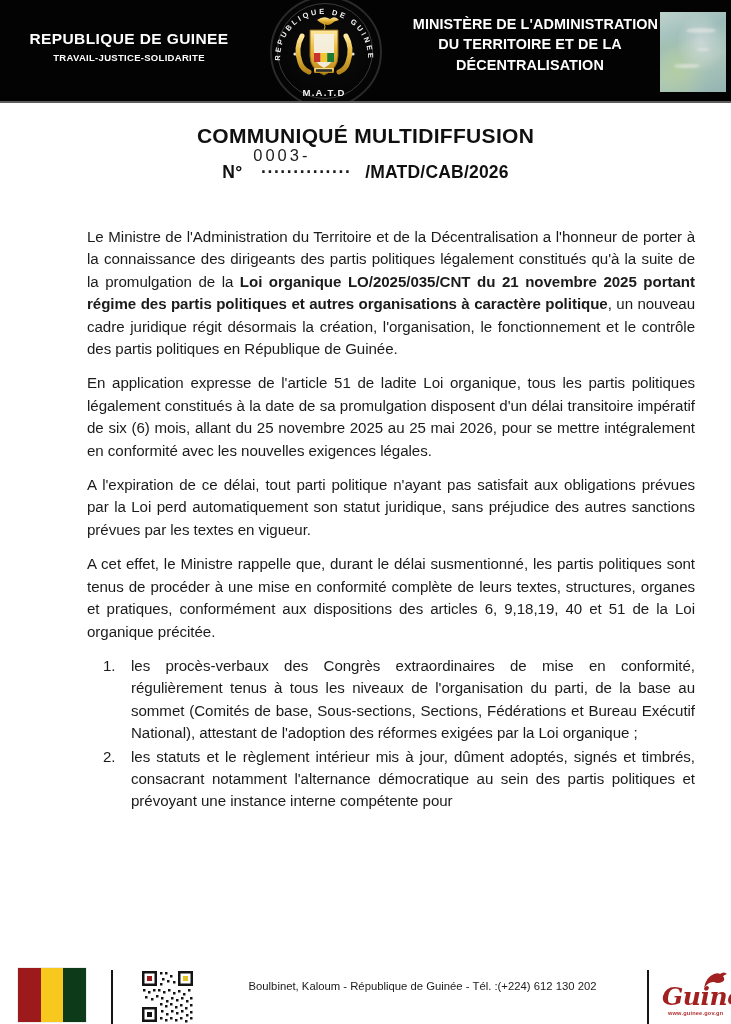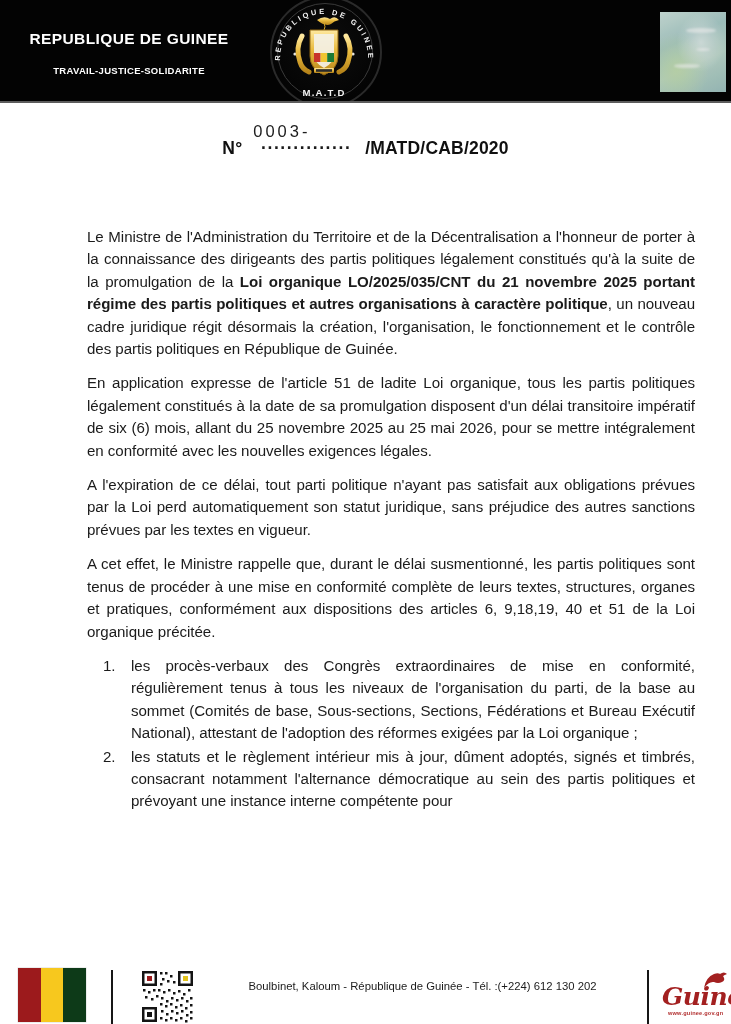--- a/index.html
+++ b/index.html
@@ -45,21 +45,21 @@
     font-size: 15.5px;
     font-weight: bold;
     letter-spacing: 0.4px;
     line-height: 1.1;
     white-space: nowrap;
   }
   .hdr-left .motto-line {
     font-size: 9.5px;
     font-weight: bold;
     letter-spacing: 0.3px;
-    margin-top: 18px;
+    margin-top: 5px;
     white-space: nowrap;
   }
 
   
   .seal {
     position: absolute;
     left: 258px;
     top: -4px;
     width: 132px;
     height: 110px;
@@ -326,35 +326,41 @@
       <path d="M56,38 h20 v20 q0,9 -10,14 q-10,-5 -10,-14z" fill="#f4f1e6" opacity="0.92"></path>
       <rect x="56" y="57" width="6.6" height="9" fill="#c8342c"></rect>
       <rect x="62.6" y="57" width="6.6" height="9" fill="#f0c530"></rect>
       <rect x="69.2" y="57" width="6.8" height="9" fill="#1b7a35"></rect>
       <rect x="56" y="72" width="20" height="5" rx="1" fill="url(#gold)"></rect>
       <rect x="58" y="73.2" width="16" height="2.6" fill="#2a2a2a"></rect>
       <text x="66" y="100" font-family="Liberation Sans, sans-serif" font-size="9.6" font-weight="bold" fill="#f2f2f2" text-anchor="middle" letter-spacing="1.2">M.A.T.D</text>
     </svg>
   </div>
 
+  <div class="hdr-right">
+    <span class="ml">MINISTÈRE DE L'ADMINISTRATION</span>
+    <span class="ml">DU TERRITOIRE ET DE LA</span>
+    <span class="ml">DÉCENTRALISATION</span>
+  </div>
 
   <div class="hdr-photo">
     <div class="streak" style="left:26px;top:16px;width:30px;height:5px;"></div>
     <div class="streak" style="left:14px;top:52px;width:26px;height:4px;"></div>
     <div class="streak" style="left:36px;top:36px;width:14px;height:3px;"></div>
   </div>
 </div>
 
 <div class="title-block">
+  <div class="doc-title">COMMUNIQUÉ MULTIDIFFUSION</div>
   <div class="doc-number">
     <span class="num-prefix">N°</span>
     <span class="num-blank">
       <span class="num-handwritten">0003-</span>
       <span class="num-dots">..............</span>
-    </span><span class="num-prefix">/MATD/CAB/2020</span>
+    </span><span class="num-prefix">/MATD/CAB/2026</span>
   </div>
 </div>
 
 <div class="body-wrap">
   <div id="paragraphs">
       <div class="para"><span>Le Ministre de l'Administration du Territoire et de la Décentralisation a l'honneur de porter à la connaissance des dirigeants des partis politiques légalement constitués qu'à la suite de la promulgation de la </span><b>Loi organique LO/2025/035/CNT du 21 novembre 2025 portant régime des partis politiques et autres organisations à caractère politique</b><span>, un nouveau cadre juridique régit désormais la création, l'organisation, le fonctionnement et le contrôle des partis politiques en République de Guinée.</span></div>
       <div class="para"><span>En application expresse de l'article 51 de ladite Loi organique, tous les partis politiques légalement constitués à la date de sa promulgation disposent d'un délai transitoire impératif de six (6) mois, allant du 25 novembre 2025 au 25 mai 2026, pour se mettre intégralement en conformité avec les nouvelles exigences légales.</span></div>
       <div class="para"><span>A l'expiration de ce délai, tout parti politique n'ayant pas satisfait aux obligations prévues par la Loi perd automatiquement son statut juridique, sans préjudice des autres sanctions prévues par les textes en vigueur.</span></div>
       <div class="para"><span>A cet effet, le Ministre rappelle que, durant le délai susmentionné, les partis politiques sont tenus de procéder à une mise en conformité complète de leurs textes, structures, organes et pratiques, conformément aux dispositions des articles 6, 9,18,19, 40 et 51 de la Loi organique précitée.</span></div>
     </div>

